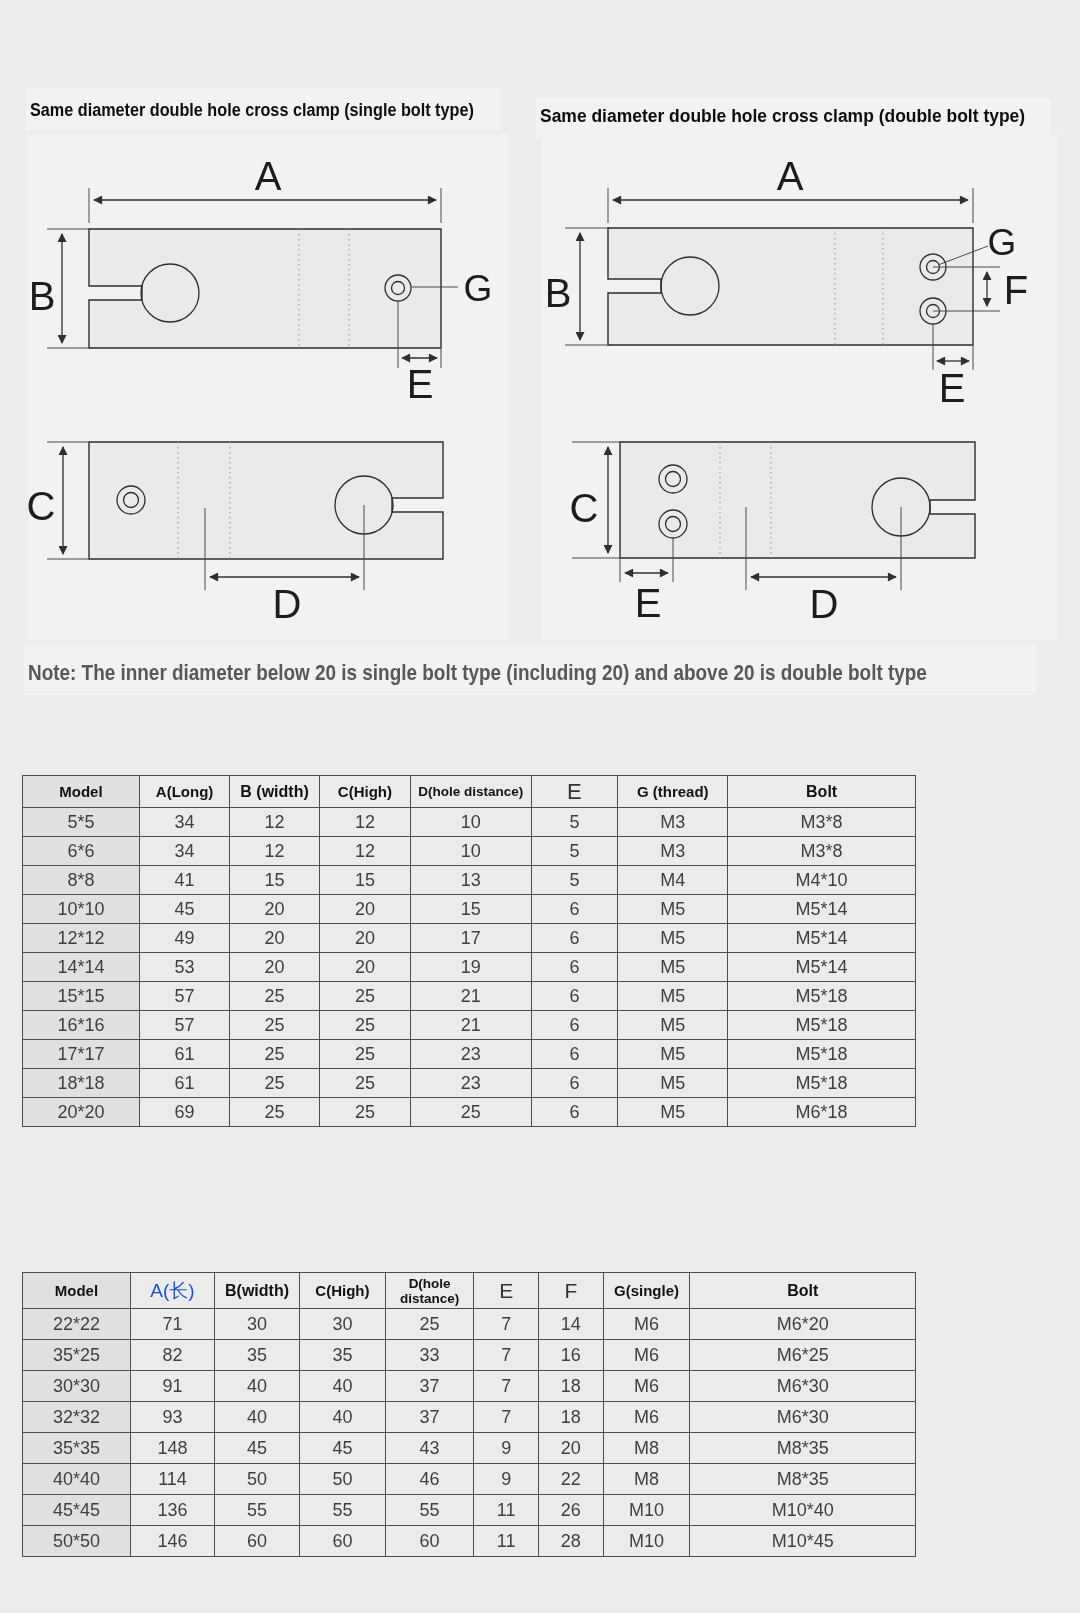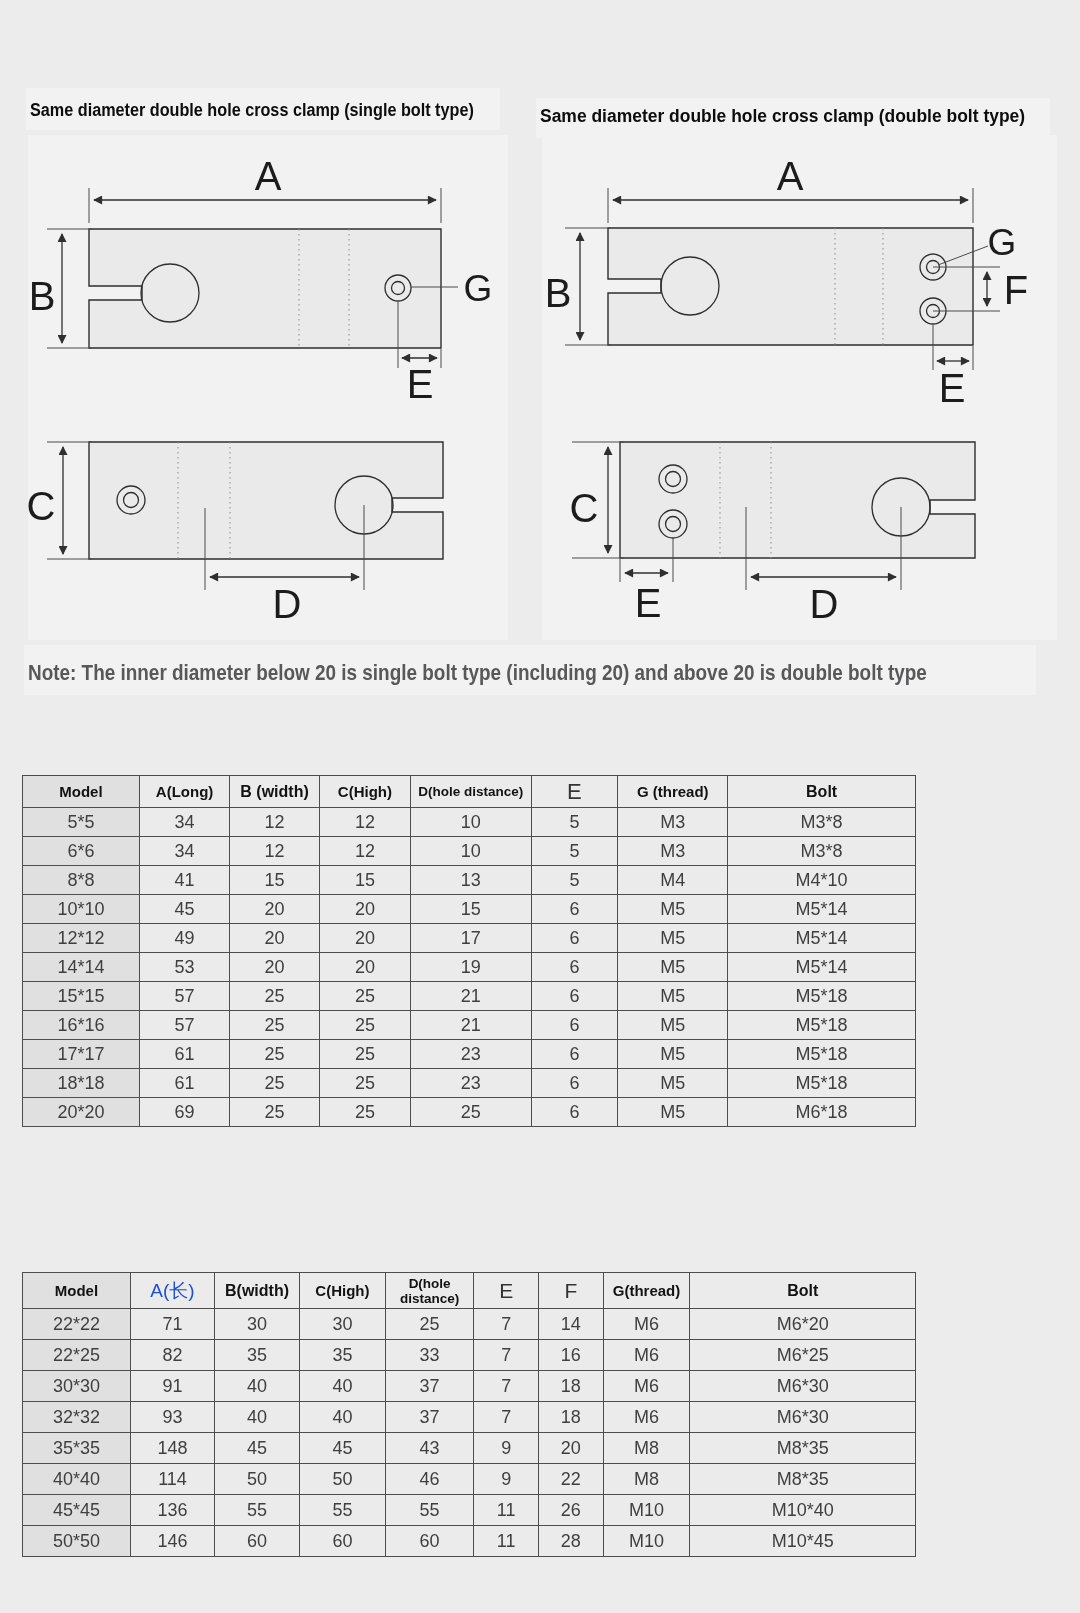--- a/index.html
+++ b/index.html
@@ -291,38 +291,38 @@
   <table class="t2" id="table-double">
       <thead>
         <tr>
           <th>Model</th>
           <th>A(长)</th>
           <th>B(width)</th>
           <th>C(High)</th>
           <th>D(hole distance)</th>
           <th>E</th>
           <th>F</th>
-          <th>G(thread)</th>
+          <th>G(single)</th>
           <th>Bolt</th>
         </tr>
       </thead>
       <tbody>
         <tr>
           <td>22*22</td>
           <td>71</td>
           <td>30</td>
           <td>30</td>
           <td>25</td>
           <td>7</td>
           <td>14</td>
           <td>M6</td>
           <td>M6*20</td>
         </tr>
         <tr>
-          <td>22*25</td>
+          <td>35*25</td>
           <td>82</td>
           <td>35</td>
           <td>35</td>
           <td>33</td>
           <td>7</td>
           <td>16</td>
           <td>M6</td>
           <td>M6*25</td>
         </tr>
         <tr>

